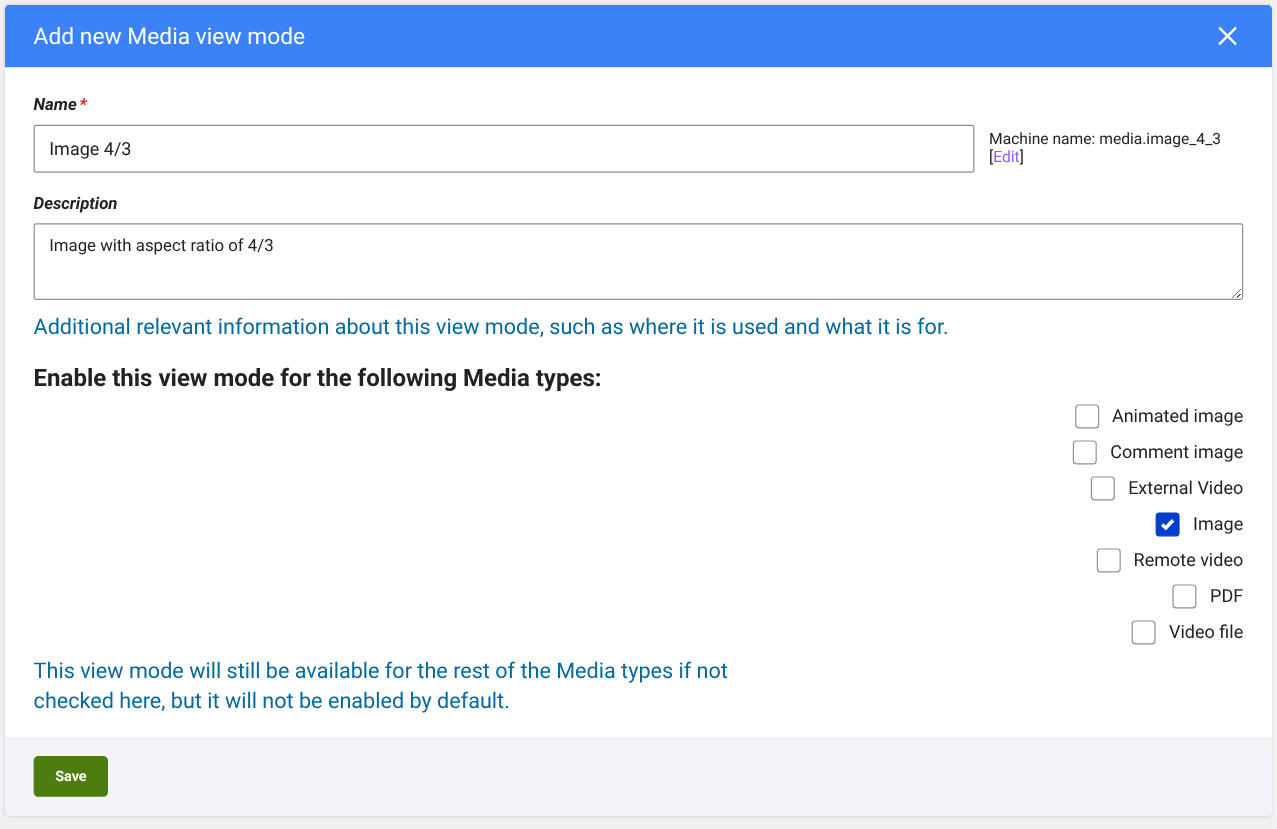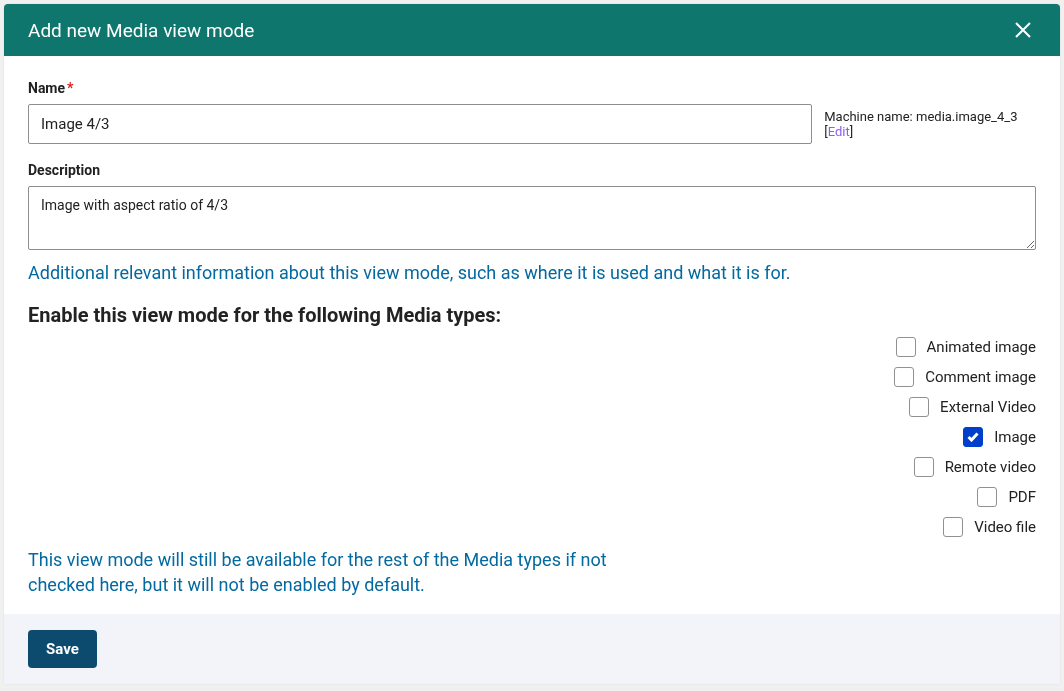--- a/index.html
+++ b/index.html
@@ -14,21 +14,21 @@
     }
     .dialog {
       background: #fff;
       border-radius: 4px;
       overflow: hidden;
       box-shadow: 0 0 2px rgba(0,0,0,0.1);
       width: 1056px;
       margin: 0 auto;
     }
     .dialog-header {
-      background: #0f766e;
+      background: #3b82f6;
       color: #fff;
       padding: 14px 24px;
       display: flex;
       justify-content: space-between;
       align-items: center;
       height: 52px;
     }
     .dialog-title {
       font-size: 19px;
       font-weight: 400;
@@ -51,20 +51,21 @@
     }
     .form-group {
       margin-bottom: 18px;
     }
     .form-label {
       display: block;
       font-size: 14px;
       font-weight: 700;
       color: #222;
       margin-bottom: 8px;
+      font-style: italic;
     }
     .required {
       color: #d72222;
       margin-left: 2px;
     }
     .name-row {
       display: flex;
       align-items: center;
       gap: 12px;
     }
@@ -152,26 +153,26 @@
       color: #222;
     }
     .helper-max {
       max-width: 625px;
     }
     .dialog-footer {
       background: #f3f4f9;
       padding: 16px 24px;
     }
     .save-btn {
-      background: #0c4a6e;
+      background: #4d7c0f;
       color: #fff;
       border: none;
       border-radius: 4px;
       padding: 10px 18px;
-      font-size: 15px;
+      font-size: 12px;
       font-weight: 700;
       cursor: pointer;
       font-family: inherit;
     }
   </style>
 </head>
 <body>
 
 <div class="dialog">
 

